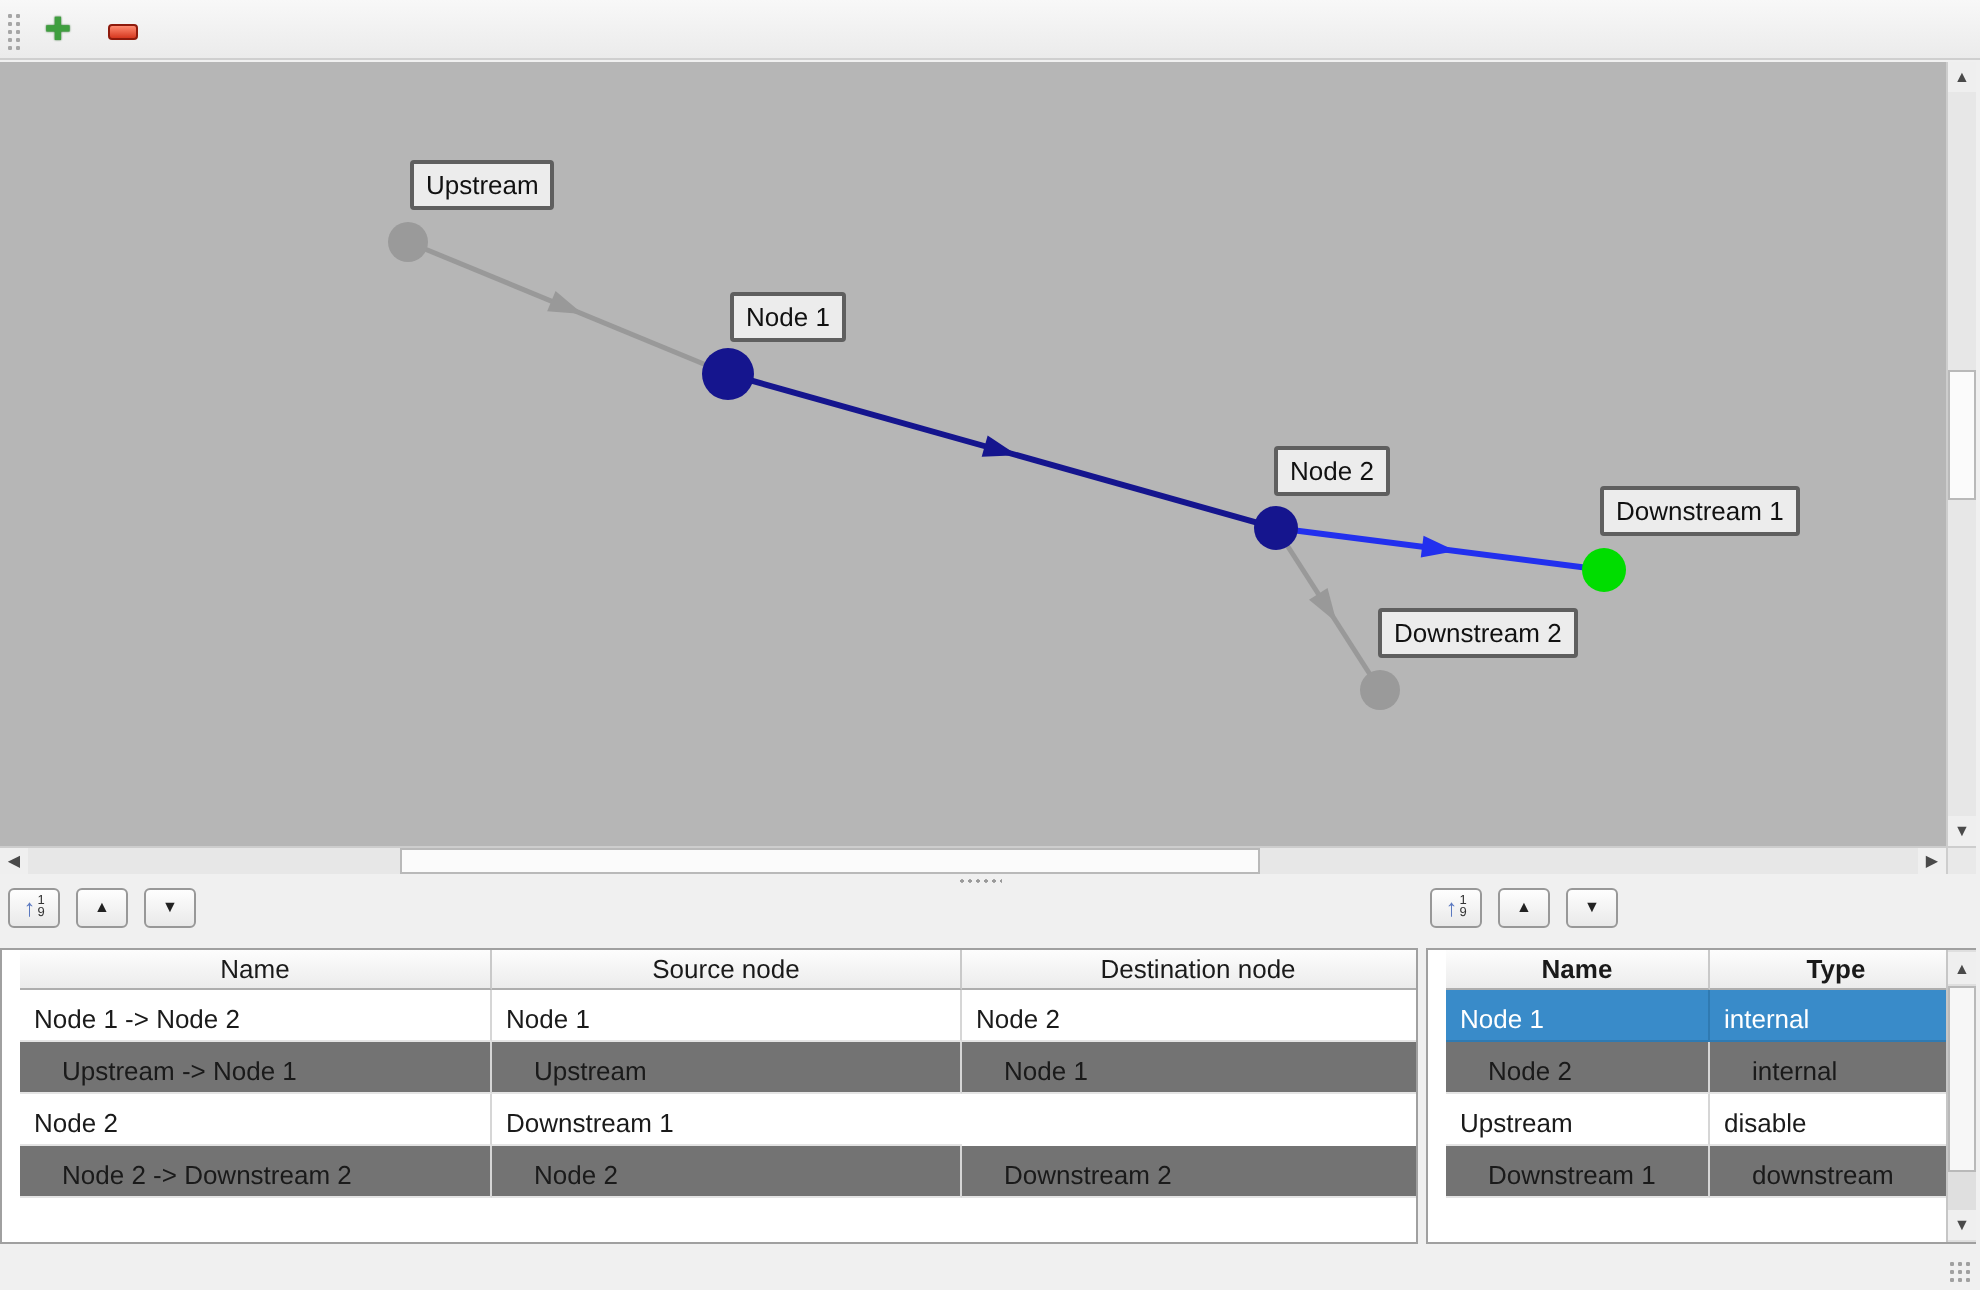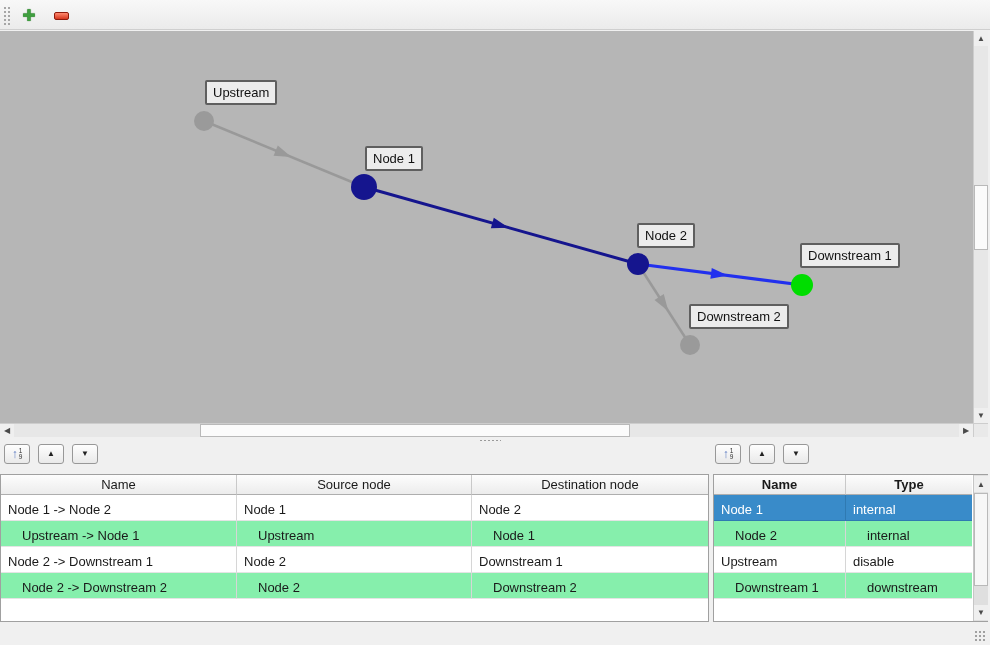--- a/index.html
+++ b/index.html
@@ -51,33 +51,33 @@
     background:linear-gradient(#fefefe,#e9e9e9);display:flex;align-items:center;justify-content:center;box-sizing:border-box;}
   .tri{font-size:8px;color:#222;line-height:8px;}
   .sort-ico{display:flex;align-items:center;line-height:1;}
   .sort-arrow{color:#5b79c0;font-weight:bold;font-size:12px;}
   .sort-digits{display:flex;flex-direction:column;font-size:6.5px;color:#333;margin-left:1px;}
   
   .table{position:absolute;top:474px;height:148px;background:#fff;border:1px solid #a0a0a0;
     box-sizing:border-box;display:flex;flex-direction:column;overflow:hidden;}
   .edges-table{left:0;width:709px;}
   .nodes-table{left:713px;width:275px;}
-  .thead,.trow{display:grid;}
+  .thead,.trow{display:grid;margin-left:9px;}
   .edges-table .thead,.edges-table .trow{grid-template-columns:236px 235px 236px;}
   .nodes-table .thead,.nodes-table .trow{grid-template-columns:132px 126px;}
   .th{height:20px;line-height:19px;text-align:center;font-size:13px;
     background:linear-gradient(#fdfdfd,#ececec);border-right:1px solid #c9c9c9;
     border-bottom:1px solid #aeaeae;box-sizing:border-box;overflow:hidden;white-space:nowrap;}
   .th:last-child{border-right:none;text-align:center;}
   .nodes-table .th{font-weight:bold;}
   .td{height:26px;line-height:29px;padding-left:7px;font-size:13px;
     border-right:1px solid #d6d6d6;border-bottom:1px solid #e4e4e4;
     box-sizing:border-box;white-space:nowrap;overflow:hidden;}
   .td:last-child{border-right:none;}
-  .trow.alt .td{background:#86efac;padding-left:21px;}
+  .trow.alt .td{background:#737373;padding-left:21px;}
   .trow.selected .td{background:#398bc9;color:#fff;border-right-color:#2f7ab2;border-bottom-color:#2f7ab2;}
   .tfiller{flex:1;background:#fff;}
   
   .tbl-sb{position:absolute;right:0;top:0;bottom:0;width:15px;background:#dfdfdf;border-left:1px solid #c6c6c6;box-sizing:border-box;}
   .tbl-sb .up{left:0;top:1px;width:14px;height:16px;}
   .tbl-sb .down{left:0;bottom:1px;width:14px;height:15px;}
   .tbl-sb .sb-thumb{left:0;top:18px;width:14px;height:93px;background:#f7f7f7;}
   
   .resize-grip{position:absolute;left:974px;top:630px;width:12px;height:11px;
     background-image:radial-gradient(#a0a0a0 1px, transparent 1.2px);background-size:4px 4px;}
@@ -182,21 +182,20 @@
       <div class="td">Node 1 -&gt; Node 2</div>
       <div class="td">Node 1</div>
       <div class="td">Node 2</div>
     </div>
     <div class="trow alt">
       <div class="td">Upstream -&gt; Node 1</div>
       <div class="td">Upstream</div>
       <div class="td">Node 1</div>
     </div>
     <div class="trow">
-      <div class="td">Node 2 -&gt; Downstream 1</div>
       <div class="td">Node 2</div>
       <div class="td">Downstream 1</div>
     </div>
     <div class="trow alt">
       <div class="td">Node 2 -&gt; Downstream 2</div>
       <div class="td">Node 2</div>
       <div class="td">Downstream 2</div>
     </div>
     <div class="tfiller"></div>
   </div>

